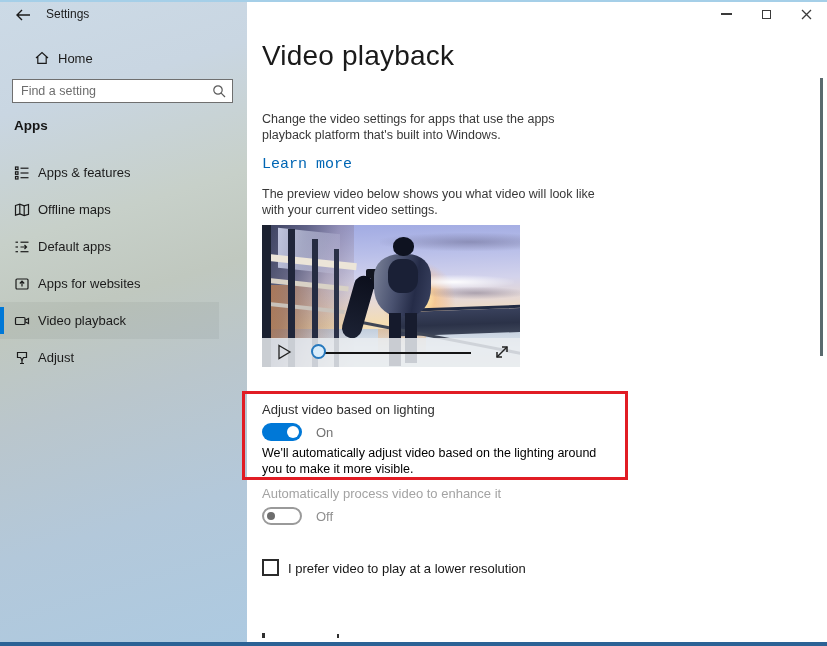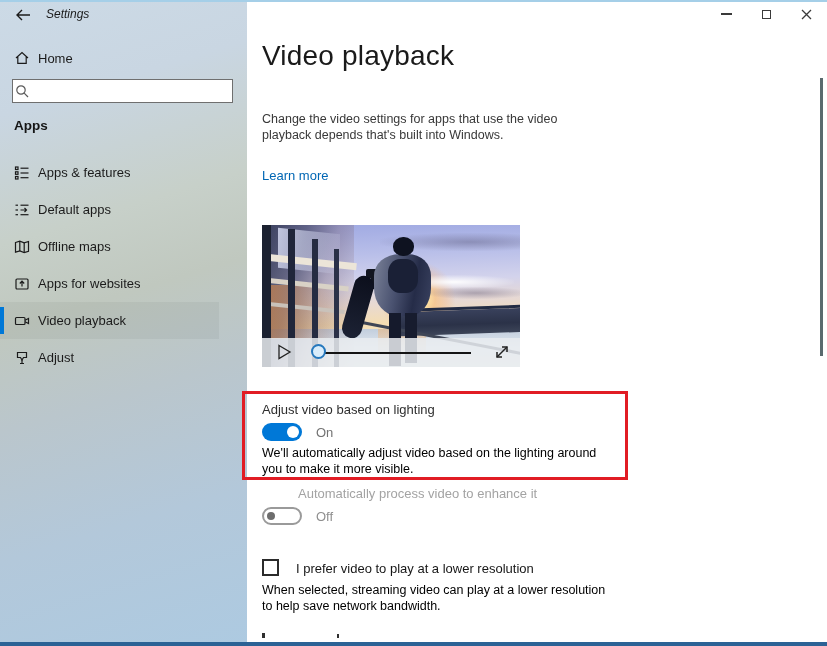--- a/index.html
+++ b/index.html
@@ -13,43 +13,43 @@
   .top-edge { left:0; top:0; width:827px; height:2px; background:#a5cfe8; z-index:6; }
   .win-controls { right:0; top:0; height:28px; width:120px; display:flex; align-items:center; justify-content:flex-end; gap:18px; padding-right:10px; z-index:7; }
   .win-btn { width:22px; height:20px; display:flex; align-items:center; justify-content:center; cursor:default; }
   .glyph-min { width:11px; height:1.5px; background:#3a3a3a; }
   .glyph-max { width:9px; height:9px; border:1.2px solid #3a3a3a; background:transparent; }
 
   
   .sidebar { left:0; top:0; width:247px; height:646px;
     background:linear-gradient(163deg,#ccdae6 0%,#c9d6e2 16%,#c7d0c9 34%,#c0c8bf 46%,#bac6cc 60%,#b3c8da 78%,#adcae1 100%); }
   .back-btn { left:10px; top:4px; width:26px; height:22px; display:flex; align-items:center; justify-content:center; }
-  .app-title { left:46px; top:7px; font-size:12px; color:#1b1b1b;font-style:italic; }
-  .side-row { left:0; width:247px; height:32px; display:flex; align-items:center; }
+  .app-title { left:46px; top:7px; font-size:12px; color:#1b1b1b; }
+  .side-row { left:0; width:247px; height:32px; display:flex; align-items:center;padding-left:20px; }
   .row-home { top:42px; }
   .side-icon { width:16px; height:16px; margin-left:14px; flex:0 0 16px; display:flex; align-items:center; justify-content:center; }
   .side-label { margin-left:8px; font-size:13px; color:#1b1b1b; }
   .search-box { left:12px; top:79px; width:221px; height:24px; background:#fff; border:1px solid #6f6f6f; display:flex; align-items:center; }
   .search-box input { flex:1; border:none; outline:none; background:transparent; font-family:inherit; font-size:12.5px; color:#333; padding:0 4px 0 8px; }
   .search-box input::placeholder { color:#6d6d6d; }
   .search-glyph { width:18px; height:18px; margin-right:4px; display:flex; align-items:center; justify-content:center; }
   .section-heading { left:14px; top:118px; font-size:13.5px; font-weight:bold; color:#151515; }
   .nav { left:0; top:154px; width:247px; }
   .nav-item { position:relative; width:219px; height:37px; display:flex; align-items:center; cursor:default; }
   .nav-item.selected { background:rgba(0,0,0,0.045); }
   .nav-item.selected::before { content:""; position:absolute; left:0; top:5px; width:4px; height:27px; background:var(--accent); }
 
   
   .main { left:247px; top:0; width:580px; height:646px; background:#fff; }
   .page-title { left:15px; top:40px; font-size:28px; font-weight:300; color:#1a1a1a; letter-spacing:.2px; }
   .body-text { font-size:12.5px; line-height:16px; color:#383838; }
   .muted { color:#000000; }
   .disabled-label { color:#a3a3a3; }
   .intro { left:15px; top:111px; width:335px; }
-  .learn-more { left:15px; top:168px; font-size:13px; color:var(--link); cursor:pointer; }
+  .learn-more { left:15px; top:156px; font-size:15px; color:var(--link); cursor:pointer;font-family:Liberation Mono, monospace; }
   .preview-caption { left:15px; top:186px; width:335px; }
 
   
   .video { left:15px; top:225px; width:258px; height:142px; overflow:hidden; background:#9fa9e2; }
   .sky { inset:0; background:linear-gradient(178deg,#9fa9e2 0%,#b9bfe9 22%,#d3d3ec 40%,#e8d9d2 55%,#f4ddb2 68%,#f6e8d0 78%,#e8e9ea 85%); }
   .sun { left:118px; top:36px; width:76px; height:76px;
     background:radial-gradient(circle at 50% 50%,#fffef2 0%,#ffe9a8 13%,rgba(255,190,110,.6) 32%,rgba(255,170,90,.25) 52%,rgba(255,170,90,0) 70%); }
   .cloud1 { right:-10px; top:8px; width:150px; height:18px; background:radial-gradient(ellipse at 60% 50%,rgba(108,108,145,.55),rgba(108,108,145,0) 75%); }
   .cloud2 { right:6px; top:50px; width:120px; height:14px; background:radial-gradient(ellipse,rgba(255,255,255,.95),rgba(255,255,255,0) 75%); }
   .cloud3 { right:-6px; top:62px; width:100px; height:12px; background:radial-gradient(ellipse,rgba(120,110,130,.5),rgba(120,110,130,0) 75%); }
@@ -84,27 +84,27 @@
   .seek-thumb { left:49px; top:6px; width:15px; height:15px; border-radius:50%; background:#d9ecfa; border:2px solid #2678bd; }
   .fs-btn { right:9px; top:5px; width:18px; height:18px; }
 
   
   .setting-label { font-size:13px; }
   .lbl-lighting { left:15px; top:402px; color:#2e2e2e; }
   .toggle-on { left:15px; top:423px; width:40px; height:18px; border-radius:9px; background:var(--accent); }
   .toggle-on .knob { position:absolute; right:3px; top:3px; width:12px; height:12px; border-radius:50%; background:#fff; }
   .state-on { left:69px; top:425px; font-size:13px; color:#737373; }
   .desc-lighting { left:15px; top:445px; width:352px; }
-  .lbl-process { left:15px; top:486px;margin-left:36px; }
+  .lbl-process { left:15px; top:486px; }
   .toggle-off { left:15px; top:507px; width:40px; height:18px; border-radius:9px; border:2px solid #9a9a9a; background:transparent; }
   .toggle-off .knob { position:absolute; left:3px; top:3px; width:8px; height:8px; border-radius:50%; background:#6d6d6d; }
   .state-off { left:69px; top:509px; font-size:13px; color:#8f8f8f; }
   .desc-process { left:15px; top:530px; width:352px; }
   .checkbox { left:15px; top:559px; width:17px; height:17px; border:2px solid #2b2b2b; background:#fff; }
-  .lbl-resolution { left:41px; top:561px; color:#161616;margin-left:8px; }
+  .lbl-resolution { left:41px; top:561px; color:#161616; }
   .desc-resolution { left:15px; top:582px; width:356px; }
 
   
   .annotation-box { left:242px; top:391px; width:386px; height:89px; border:3px solid var(--annotation); z-index:10; pointer-events:none; }
   .clip-mark1 { left:262px; top:633px; width:3px; height:5px; background:#2f2f2f; }
   .clip-mark2 { left:337px; top:634px; width:2px; height:4px; background:#2f2f2f; }
   .bottom-bar { left:0; top:642px; width:827px; height:4px; background:#2b6295; }
   .scrollbar { left:820px; top:78px; width:3px; height:278px; background:#5a6a6e; }
 
   svg { display:block; }
@@ -125,20 +125,21 @@
   <div class="abs side-row row-home">
     <span class="side-icon">
       <svg width="16" height="16" viewBox="0 0 16 16">
           <path d="M2 8 L8 2.5 L14 8 M3.8 6.8 V13.3 H12.2 V6.8" stroke="#1b1b1b" stroke-width="1.2" fill="none"></path>
         </svg>
     </span>
     <span class="side-label">Home</span>
   </div>
 
   <div class="abs search-box">
+    <input type="text" placeholder="Find a setting" style="">
     <span class="search-glyph">
       <svg width="14" height="14" viewBox="0 0 14 14">
           <circle cx="6" cy="6" r="4.2" stroke="#5a5a5a" stroke-width="1.2" fill="none"></circle>
           <path d="M9.2 9.2 L13 13" stroke="#5a5a5a" stroke-width="1.2"></path>
         </svg>
     </span>
   </div>
 
   <div class="abs section-heading">Apps</div>
 
@@ -155,47 +156,47 @@
               <path d="M6.5 12.7 H14.5"></path>
             </g>
           </svg>
       </span>
       <span class="side-label">Apps &amp; features</span>
     </div>
     <div class="nav-item">
       <span class="side-icon">
         <svg width="16" height="16" viewBox="0 0 16 16">
             <g stroke="#1b1b1b" stroke-width="1.2" fill="none">
+              <path d="M1.5 3.5 L5.8 2.2 L10.2 3.8 L14.5 2.5 V12.2 L10.2 13.5 L5.8 12 L1.5 13.2 Z"></path>
+              <path d="M5.8 2.2 V12"></path>
+              <path d="M10.2 3.8 V13.5"></path>
+            </g>
+          </svg>
+      </span>
+      <span class="side-label">Offline maps</span>
+    </div>
+    <div class="nav-item">
+      <span class="side-icon">
+        <svg width="16" height="16" viewBox="0 0 16 16">
+            <g stroke="#1b1b1b" stroke-width="1.2" fill="none">
               <path d="M1.5 3.2 H4"></path>
               <path d="M6.5 3.2 H14.5"></path>
               <path d="M1.5 8 H4"></path>
               <path d="M6.5 8 H12 M10.5 6 L12.5 8 L10.5 10"></path>
               <path d="M1.5 12.7 H4"></path>
               <path d="M6.5 12.7 H14.5"></path>
             </g>
           </svg>
       </span>
       <span class="side-label">Default apps</span>
     </div>
     <div class="nav-item">
       <span class="side-icon">
         <svg width="16" height="16" viewBox="0 0 16 16">
             <g stroke="#1b1b1b" stroke-width="1.2" fill="none">
-              <path d="M1.5 3.5 L5.8 2.2 L10.2 3.8 L14.5 2.5 V12.2 L10.2 13.5 L5.8 12 L1.5 13.2 Z"></path>
-              <path d="M5.8 2.2 V12"></path>
-              <path d="M10.2 3.8 V13.5"></path>
-            </g>
-          </svg>
-      </span>
-      <span class="side-label">Offline maps</span>
-    </div>
-    <div class="nav-item">
-      <span class="side-icon">
-        <svg width="16" height="16" viewBox="0 0 16 16">
-            <g stroke="#1b1b1b" stroke-width="1.2" fill="none">
               <rect x="2" y="3" width="12" height="10" rx="1"></rect>
               <path d="M8 10.5 V5.5 M5.8 7.5 L8 5.2 L10.2 7.5"></path>
             </g>
           </svg>
       </span>
       <span class="side-label">Apps for websites</span>
     </div>
     <div class="nav-item selected">
       <span class="side-icon">
         <svg width="16" height="16" viewBox="0 0 16 16">
@@ -216,22 +217,23 @@
             </g>
           </svg>
       </span>
       <span class="side-label">Adjust</span>
     </div>
   </div>
 </div>
 
 <div class="abs main">
   <h1 class="abs page-title">Video playback</h1>
-  <p class="abs body-text intro">Change the video settings for apps that use the video playback depends that's built into Windows.</p>
+  <p class="abs body-text intro">Change the video settings for apps that use the apps playback platform that's built into Windows.</p>
   <a class="abs learn-more">Learn more</a>
+  <p class="abs body-text preview-caption">The preview video below shows you what video will look like with your current video settings.</p>
 
   <div class="abs video">
     <div class="abs sky"></div>
     <div class="abs cloud1"></div>
     <div class="abs sun"></div>
     <div class="abs cloud2"></div>
     <div class="abs cloud3"></div>
     <div class="abs deck"></div>
     <div class="abs deck-glow"></div>
     <div class="abs fence-rail"></div>
@@ -283,21 +285,20 @@
   <p class="abs body-text muted desc-lighting">We'll automatically adjust video based on the lighting around you to make it more visible.</p>
 
   <div class="abs setting-label disabled-label lbl-process">Automatically process video to enhance it</div>
   <div class="abs toggle-off">
     <div class="knob"></div>
   </div>
   <div class="abs state-off">Off</div>
 
   <div class="abs checkbox"></div>
   <div class="abs setting-label lbl-resolution">I prefer video to play at a lower resolution</div>
-  <p class="abs body-text muted desc-resolution">When selected, streaming video can play at a lower resolution to help save network bandwidth.</p>
 </div>
 
 <div class="abs win-controls">
   <div class="win-btn">
       <span class="glyph-min"></span>
     </div>
   <div class="win-btn">
       <span class="glyph-max"></span>
     </div>
   <div class="win-btn">

